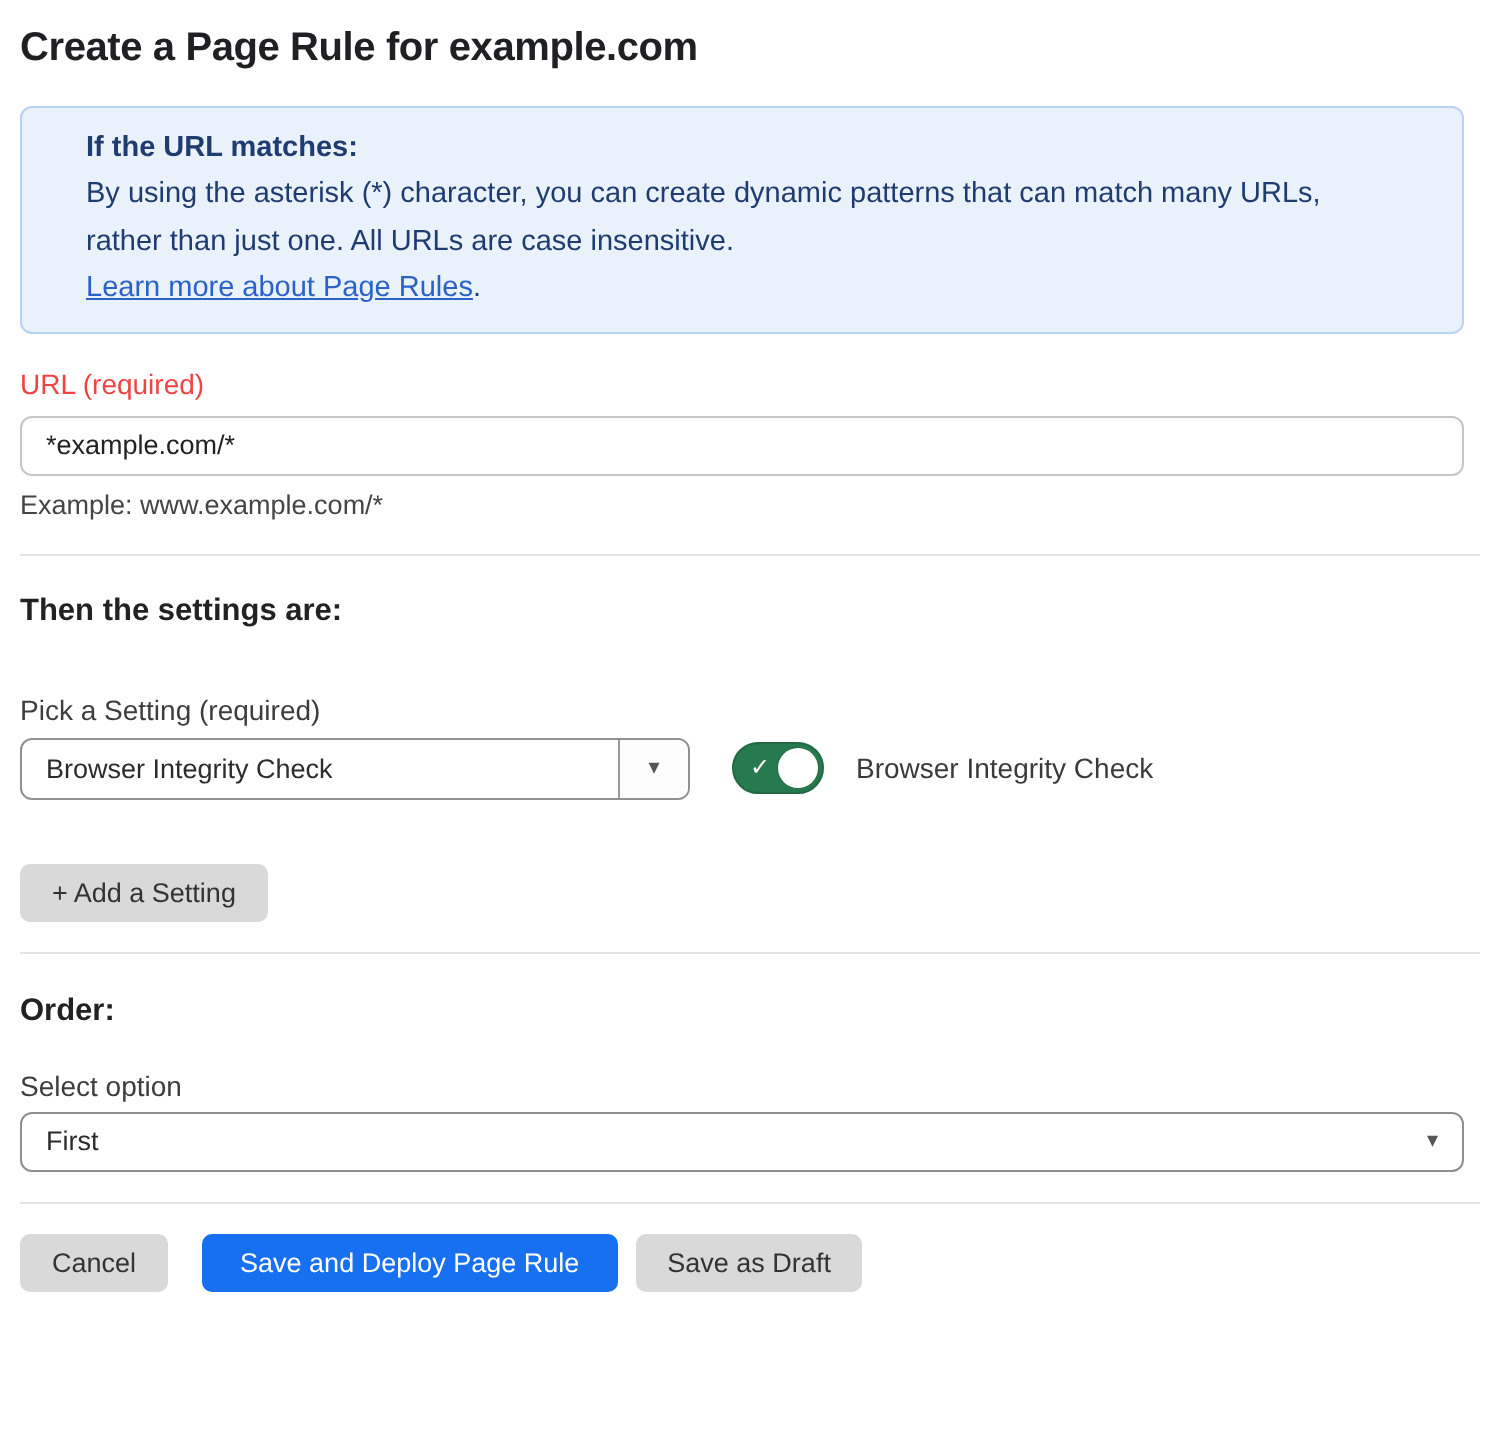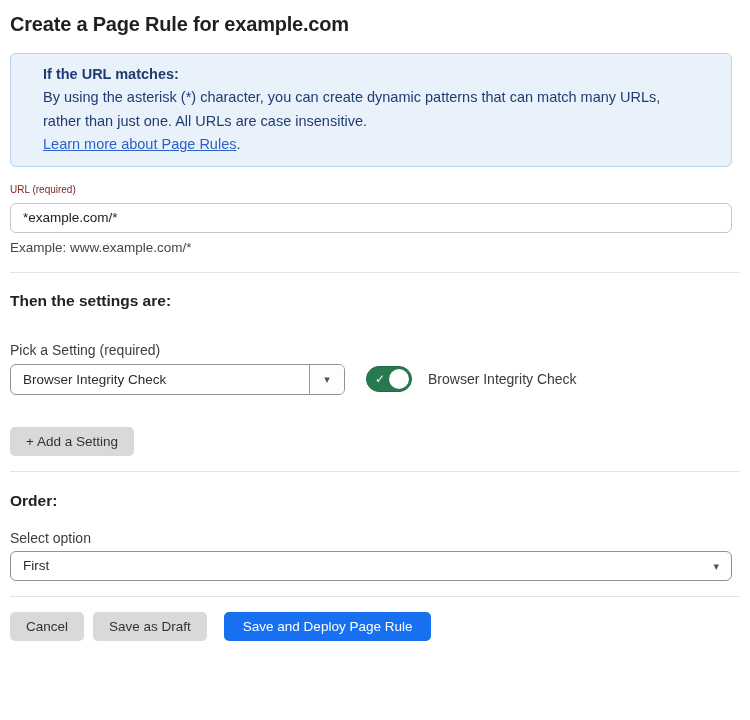--- a/index.html
+++ b/index.html
@@ -25,21 +25,21 @@
     padding: 9px 32px;
     font-size: 14.5px; line-height: 23.4px;
     color: var(--info-text, #1f3c71);
   }
   .info-heading { font-weight: bold; }
   .info-link {
     color: var(--link-blue, #2b62c9);
     text-decoration: underline; cursor: pointer;
   }
 
-  .field-label { margin-top: 17px; font-size: 10px; color: #7f1d1d; }
+  .field-label { margin-top: 17px; font-size: 14px; color: #ef4444; }
 
   .url-input {
     margin-top: 8px; width: 100%; height: 30px;
     border: 1px solid #c6c6c6; border-radius: 6px;
     padding: 0 12px; font-size: 13.5px; color: #222;
     font-family: "Liberation Sans", sans-serif;
     outline: none; display: block; background: #fff;
   }
   .helper-text { margin-top: 7px; font-size: 13.5px; color: #454545; }
 
@@ -169,17 +169,17 @@
   <div class="select-full">
     <span>First</span>
     <span class="arrow-glyph">▾</span>
   </div>
 
 
   <div class="divider d3"></div>
 
   <div class="footer-row">
     <button class="btn">Cancel</button>
+    <button class="btn primary">Save and Deploy Page Rule</button>
     <button class="btn">Save as Draft</button>
-    <button class="btn primary">Save and Deploy Page Rule</button>
   </div>
 
 </div>
 
 </body></html>

